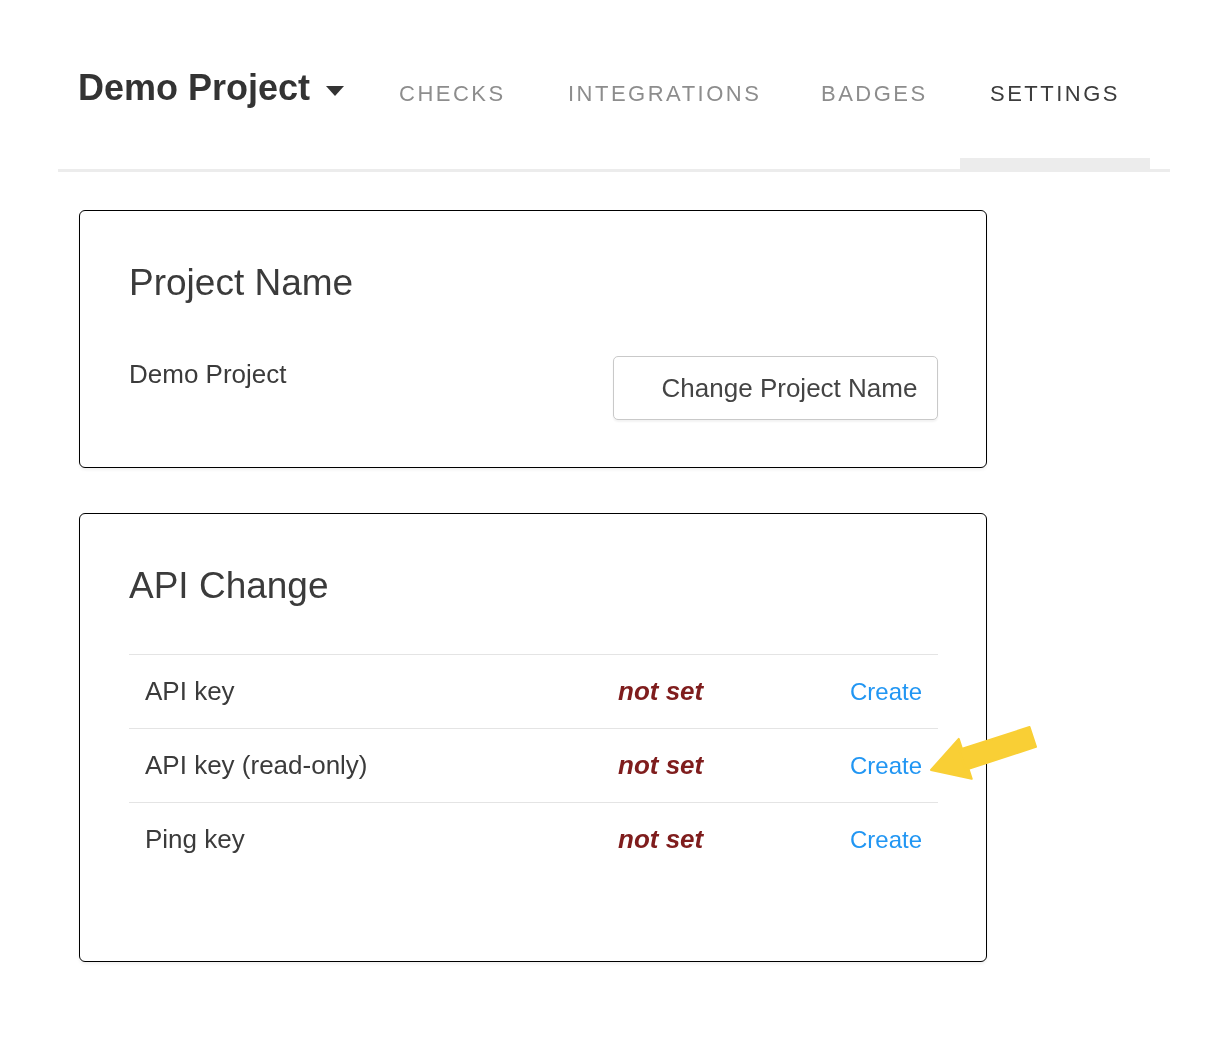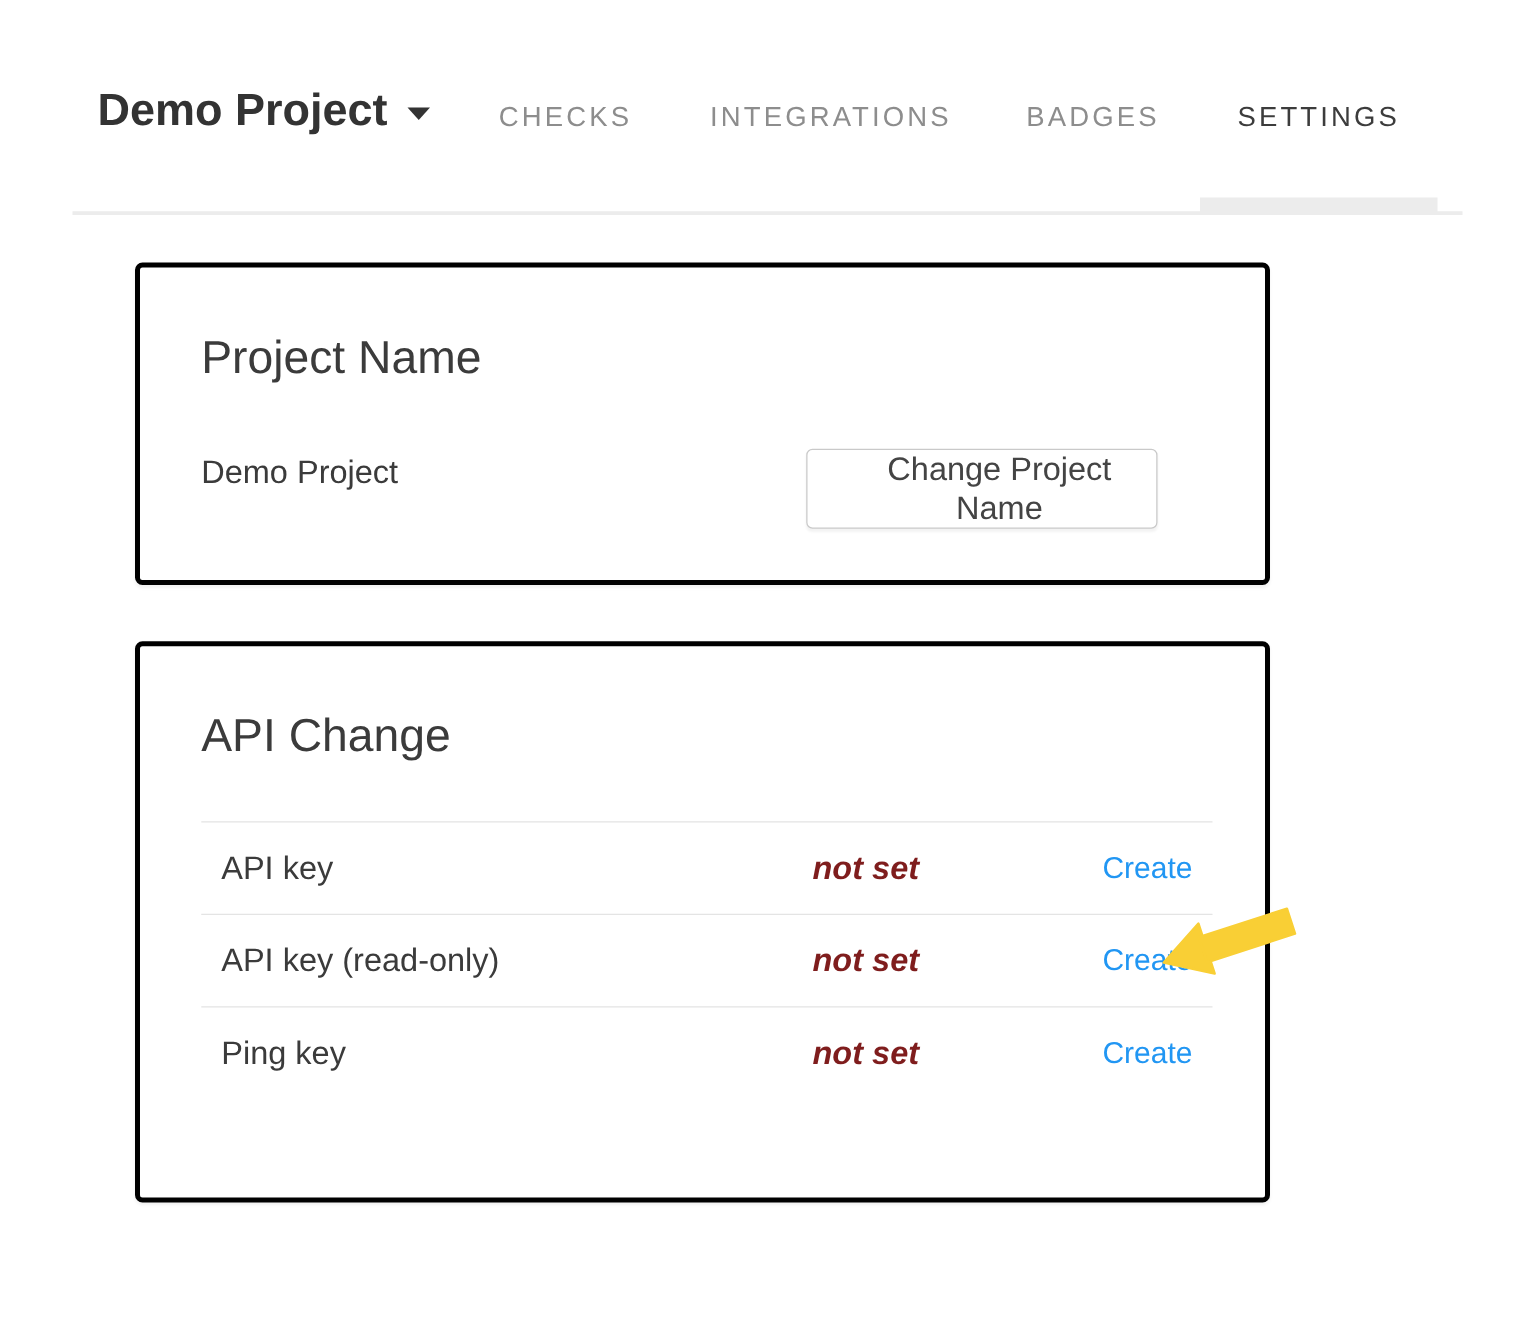--- a/index.html
+++ b/index.html
@@ -65,24 +65,23 @@
     width: 1112px; height: 3px;
     background: #ececec;
   }
 
   
   .card {
     position: absolute;
     left: 79px;
     width: 908px;
     background: #ffffff;
-    border: 4px solid #000000;
+    border: 1px solid #000000;
     border-radius: 6px;
     box-shadow: 0 2px 3px rgba(0,0,0,0.06);
-    margin-left: 29px;
   }
   .card-project-name { top: 210px; height: 258px; }
   .card-api-access   { top: 513px; height: 449px; }
 
   .card-title {
     position: absolute;
     left: 49px; top: 52px;
     font-size: 37px;
     font-weight: normal;
     color: #3b3b3b;
@@ -93,21 +92,21 @@
     position: absolute;
     left: 49px; top: 148px;
     font-size: 26px;
     color: #3b3b3b;
     line-height: 30px;
   }
 
   .change-name-button {
     position: absolute;
     left: 533px; top: 145px;
-    width: 281px; height: 64px;
+    width: 325px; height: 64px;
     background: #ffffff;
     border: 1px solid #c9c9c9;
     border-radius: 5px;
     font-family: "Liberation Sans", sans-serif;
     font-size: 26px;
     color: #444444;
     box-shadow: 0 2px 2px rgba(0,0,0,0.05);
     cursor: pointer;
     padding-left: 28px;
   }

